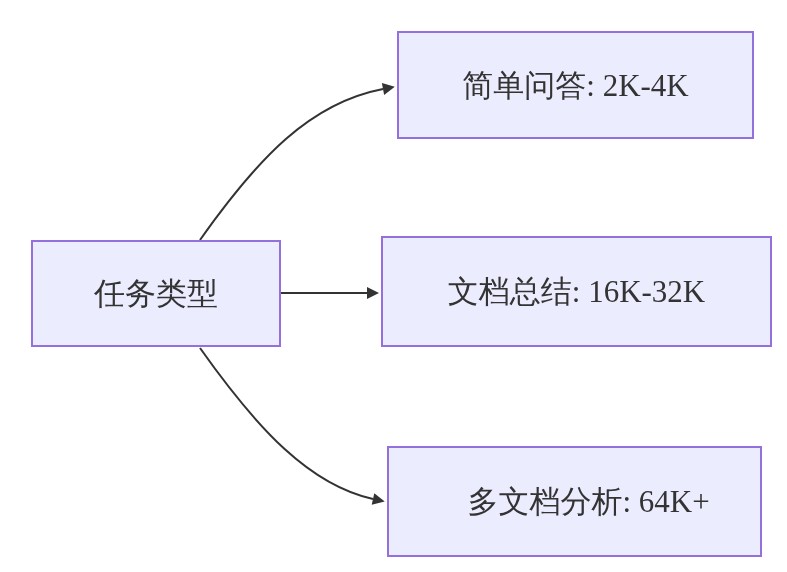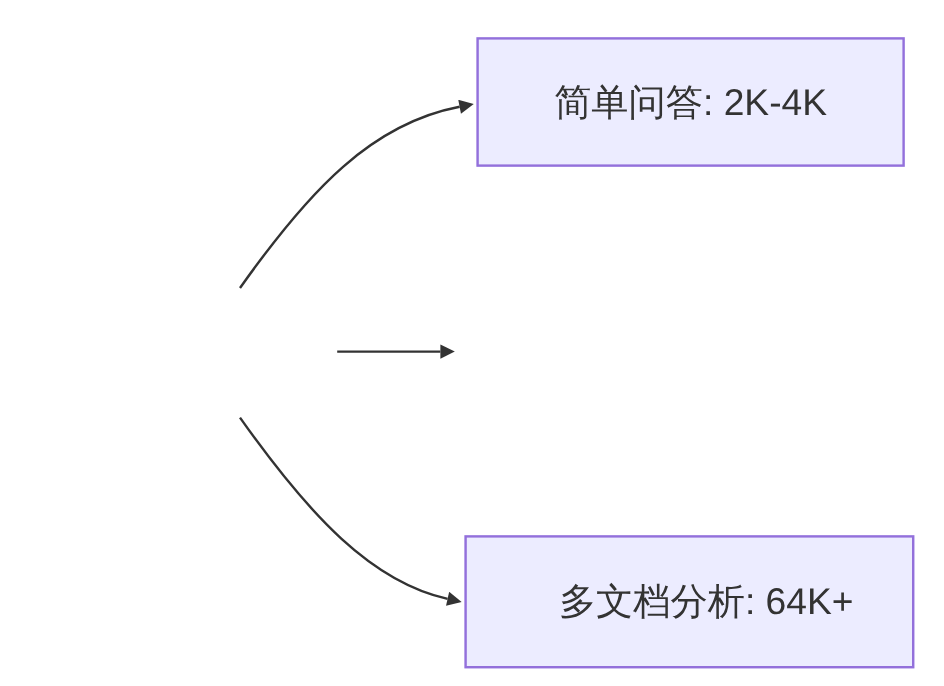--- a/index.html
+++ b/index.html
@@ -37,20 +37,21 @@
     display: flex;
     align-items: center;
     justify-content: center;
     background: var(--node_fill, #ececff);
     border: 2px solid var(--node_border, #9370db);
     color: var(--text_color, #333333);
     font-size: 31px;
     line-height: 1;
     white-space: nowrap;
     text-align: center;
+    font-family: Liberation Serif, serif;
   }
   .node-root   { left: 31px;  top: 240px; width: 250px; height: 107px; }
   .node-top    { left: 397px; top: 31px;  width: 357px; height: 108px; }
   .node-mid    { left: 381px; top: 236px; width: 391px; height: 111px; }
   .node-bottom { left: 387px; top: 446px; width: 375px; height: 111px; padding-left: 28px; }
 </style>
 </head>
 <body>
 
 <div class="stage">
@@ -59,23 +60,29 @@
     <defs>
       <marker id="arrow" viewBox="0 0 10 10" refX="0" refY="5" markerWidth="7" markerHeight="6" orient="auto">
         <path class="arrowhead" d="M0,0 L10,5 L0,10 z"></path>
       </marker>
     </defs>
     <path class="edge" d="M200,240 C258,158 310,103 383,89" marker-end="url(#arrow)"></path>
     <path class="edge" d="M281,293 L367,293" marker-end="url(#arrow)"></path>
     <path class="edge" d="M200,348 C258,430 310,485 373,499" marker-end="url(#arrow)"></path>
   </svg>
 
+  <div class="node node-root">
+    <span>任务类型</span>
+  </div>
 
   <div class="node node-top">
     <span>简单问答: 2K-4K</span>
   </div>
 
+  <div class="node node-mid">
+    <span>文档总结: 16K-32K</span>
+  </div>
 
   <div class="node node-bottom">
     <span>多文档分析: 64K+</span>
   </div>
 
 </div>
 
 </body></html>

